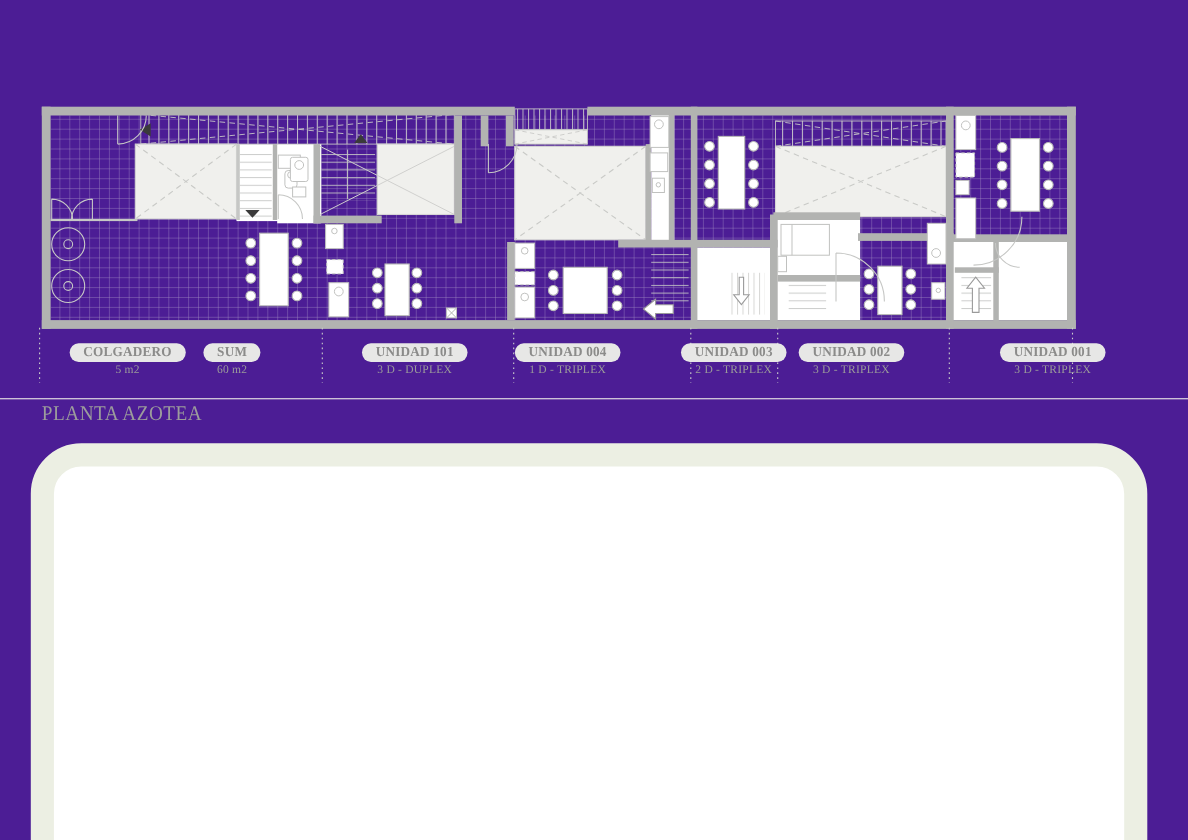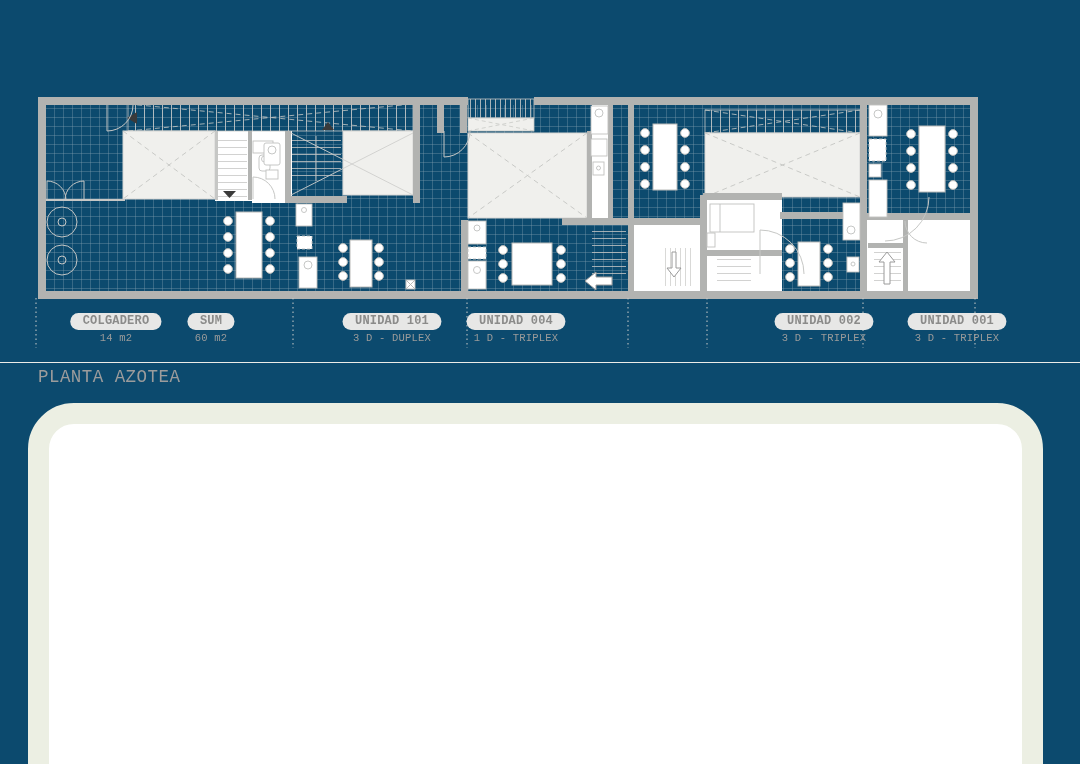--- a/index.html
+++ b/index.html
@@ -1,18 +1,18 @@
 <!DOCTYPE html>
 <html><head>
 <meta charset="utf-8">
 <style>
   html,body{margin:0;padding:0;background:#ffffff;}
   .stage{
     position:relative;width:1080px;height:764px;overflow:hidden;
-    background:#0c4a6e;font-family:Liberation Mono, monospace;
+    background:#4c1d95;font-family:Liberation Serif, serif;
   }
   .plan-svg{position:absolute;left:0;top:0;width:1080px;height:764px;}
   .ulabel{position:absolute;top:311px;transform:translateX(-50%);text-align:center;white-space:nowrap;}
   .pill{
     display:inline-block;background:#e7e7e6;color:#8b8b8a;border-radius:9px;
     height:17px;line-height:17px;padding:0 13px;font-size:12.5px;font-weight:bold;
     letter-spacing:.2px;transform:scaleX(.96);
   }
   .sub{margin-top:2px;font-size:10.5px;color:#9b9b9a;letter-spacing:.2px;}
   .figure-divider{position:absolute;left:0;top:362px;width:1080px;height:1px;background:#edece8;}
@@ -239,35 +239,39 @@
         <path d="M467 298V348"></path>
       <path d="M628 298V348"></path>
         <path d="M707 298V348"></path>
         <path d="M863 298V348"></path>
       <path d="M975 298V348"></path>
     </g>
   </svg>
 
   <div class="ulabel" style="left:116px">
     <div class="pill">COLGADERO</div>
-    <div class="sub">14 m2</div>
+    <div class="sub">5 m2</div>
   </div>
   <div class="ulabel" style="left:211px">
     <div class="pill">SUM</div>
     <div class="sub">60 m2</div>
   </div>
-  <div class="ulabel" style="left:392px">
+  <div class="ulabel" style="left:377px">
     <div class="pill">UNIDAD 101</div>
     <div class="sub">3 D - DUPLEX</div>
   </div>
   <div class="ulabel" style="left:516px">
     <div class="pill">UNIDAD 004</div>
     <div class="sub">1 D - TRIPLEX</div>
   </div>
-  <div class="ulabel" style="left:824px">
+  <div class="ulabel" style="left:667px">
+    <div class="pill">UNIDAD 003</div>
+    <div class="sub">2 D - TRIPLEX</div>
+  </div>
+  <div class="ulabel" style="left:774px">
     <div class="pill">UNIDAD 002</div>
     <div class="sub">3 D - TRIPLEX</div>
   </div>
   <div class="ulabel" style="left:957px">
     <div class="pill">UNIDAD 001</div>
     <div class="sub">3 D - TRIPLEX</div>
   </div>
 
   <div class="figure-divider"></div>
   <div class="plan-title">PLANTA AZOTEA</div>

